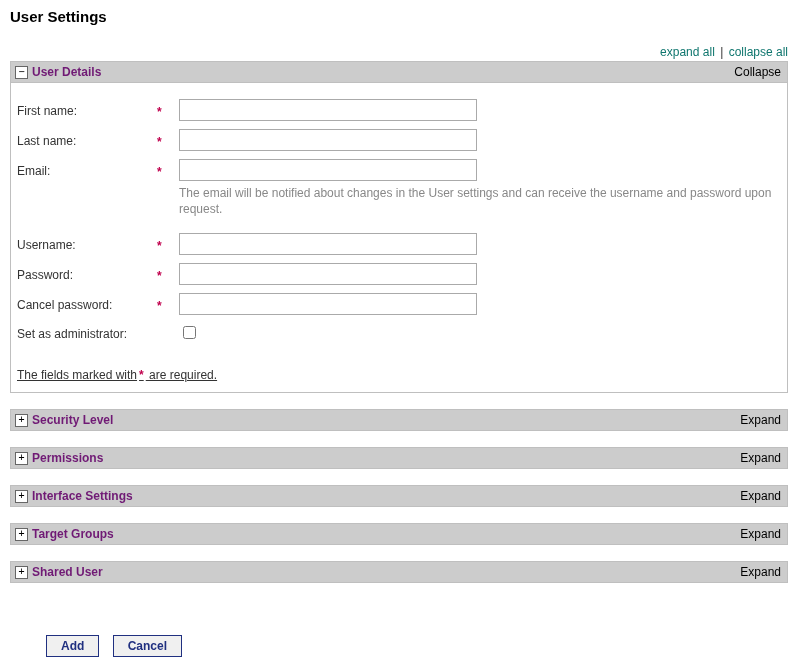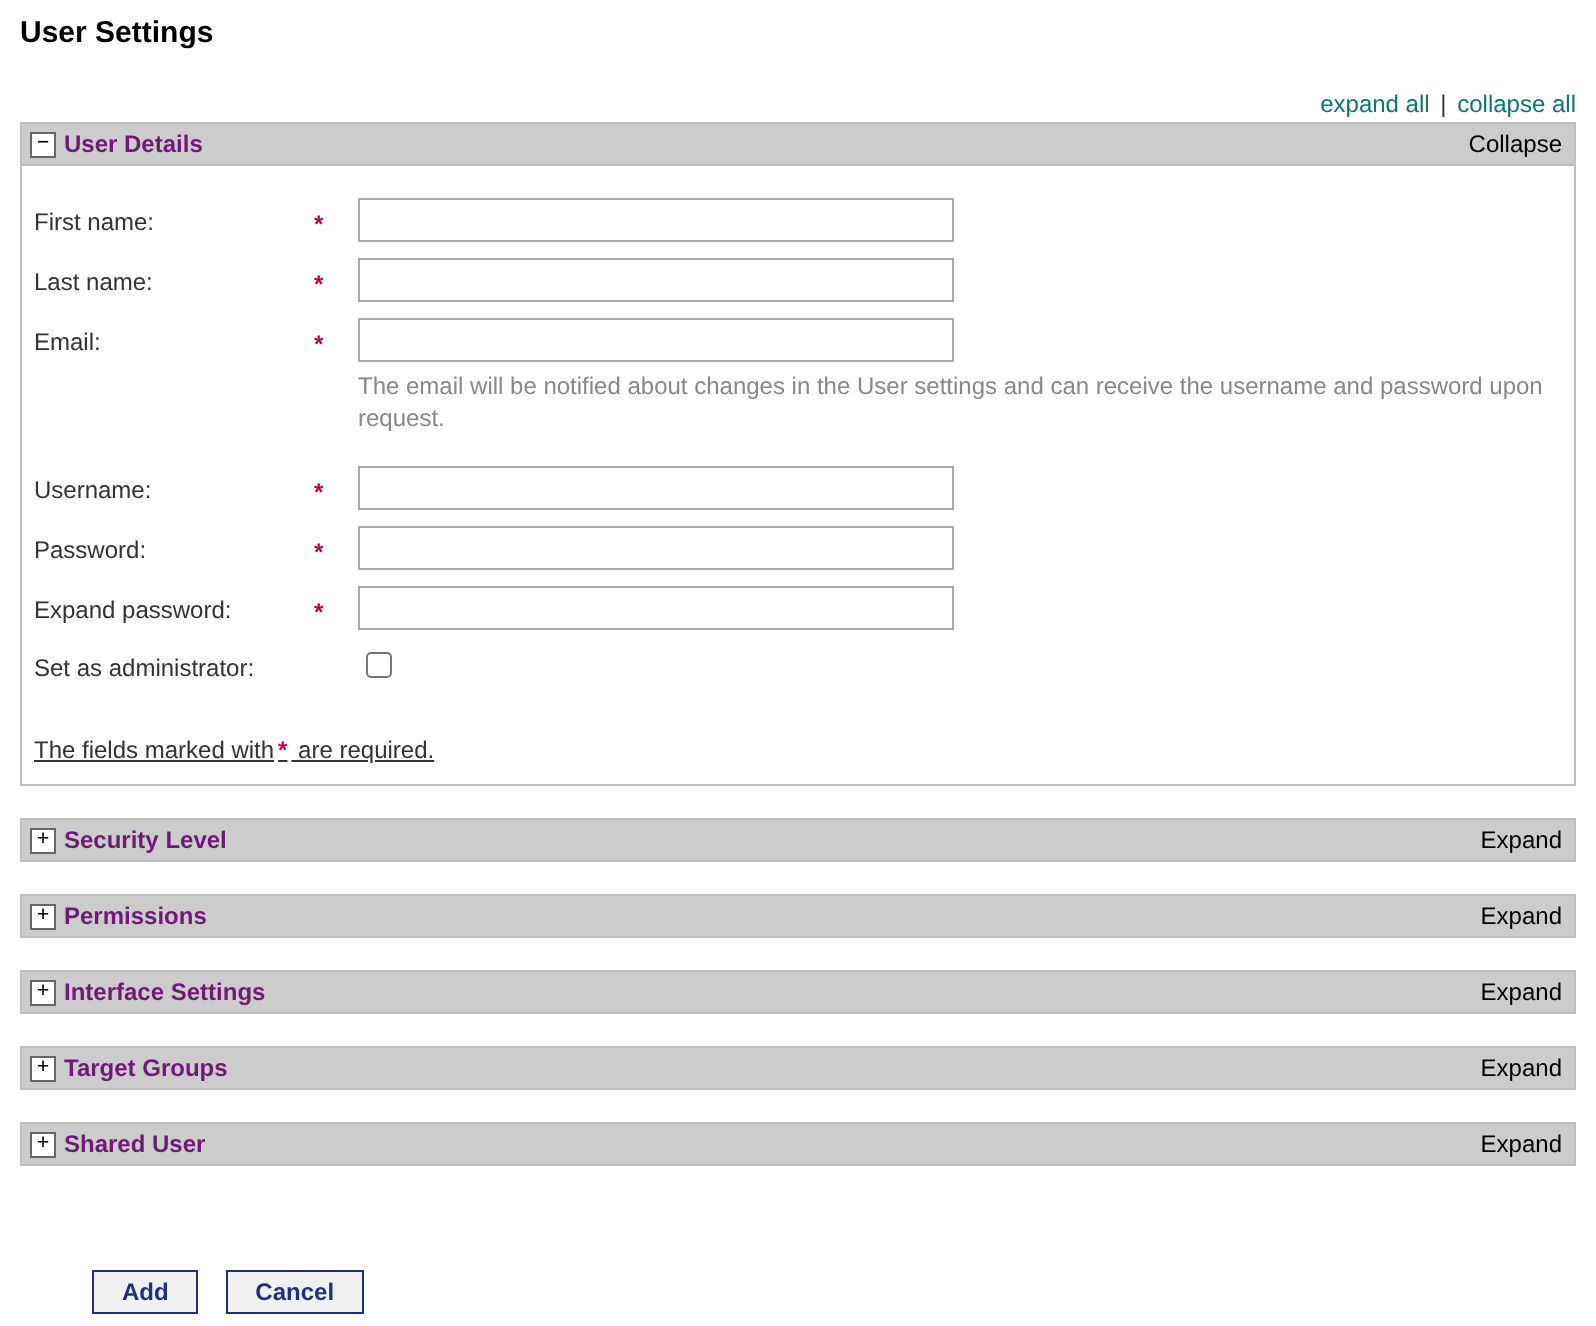--- a/index.html
+++ b/index.html
@@ -186,21 +186,21 @@
       <div class="field"><input type="text" value="" style=""></div>
     </div>
 
     <div class="form-row">
       <div class="label">Password:</div>
       <div class="req">*</div>
       <div class="field"><input type="password" value="" style=""></div>
     </div>
 
     <div class="form-row">
-      <div class="label">Expand password:</div>
+      <div class="label">Cancel password:</div>
       <div class="req">*</div>
       <div class="field"><input type="password" value="" style=""></div>
     </div>
 
     <div class="form-row">
       <div class="label">Set as administrator:</div>
       <div class="req"></div>
       <div class="field"><input type="checkbox" style=""></div>
     </div>
 

